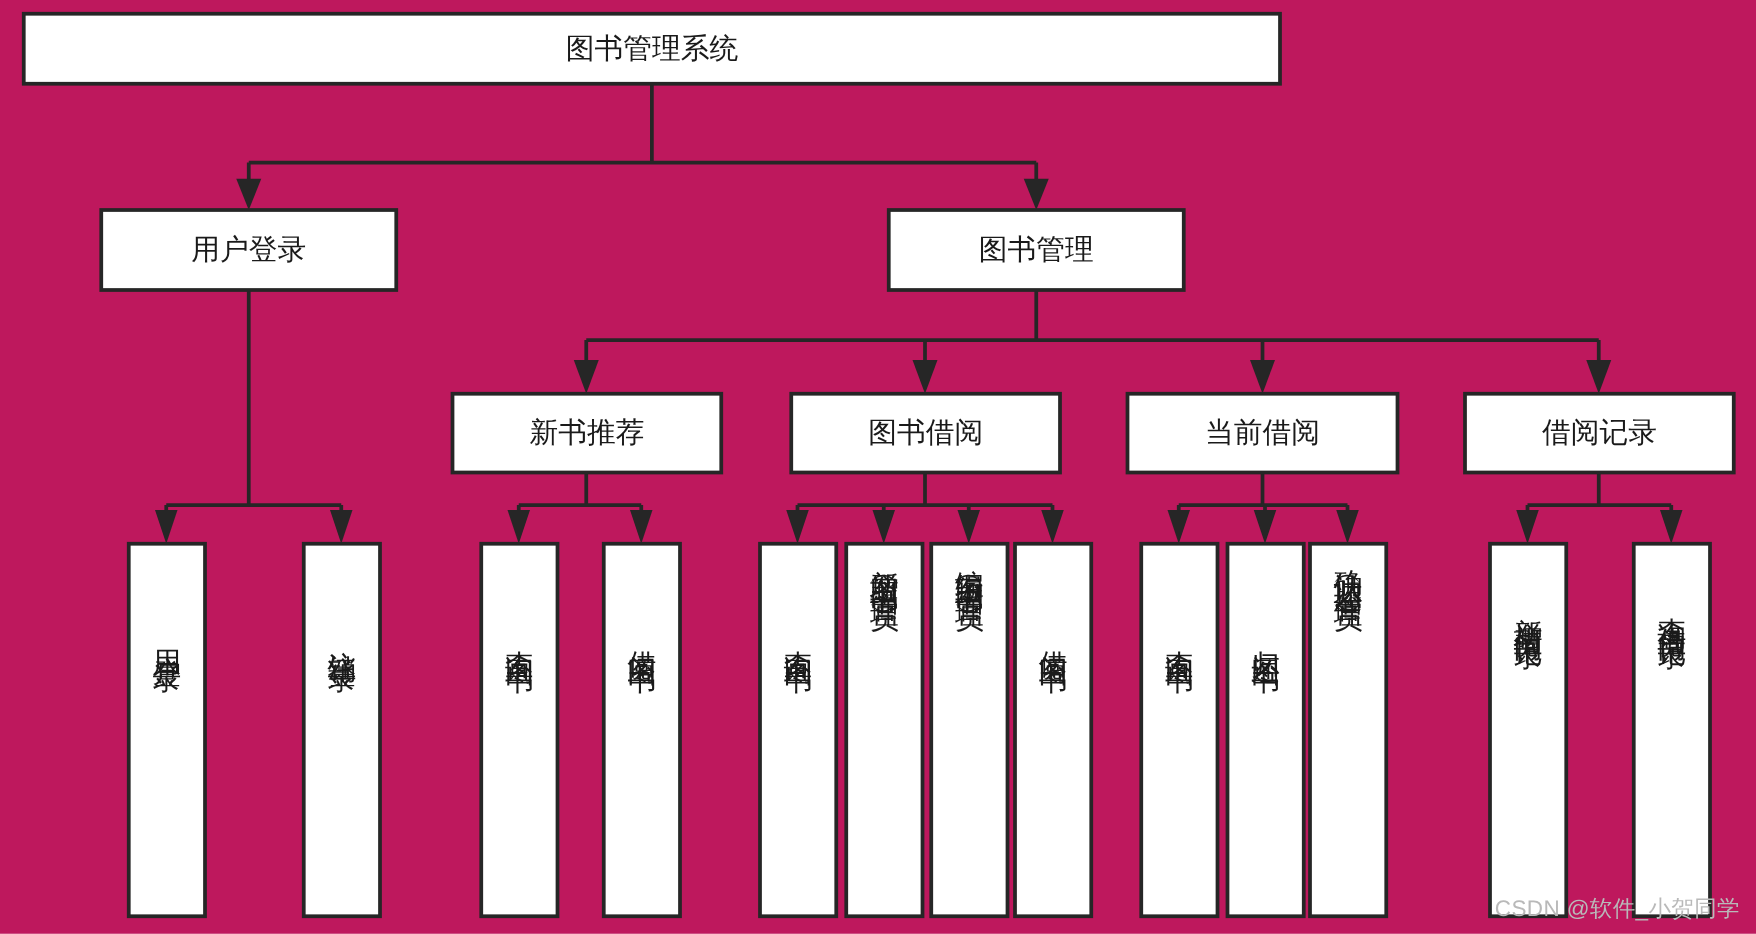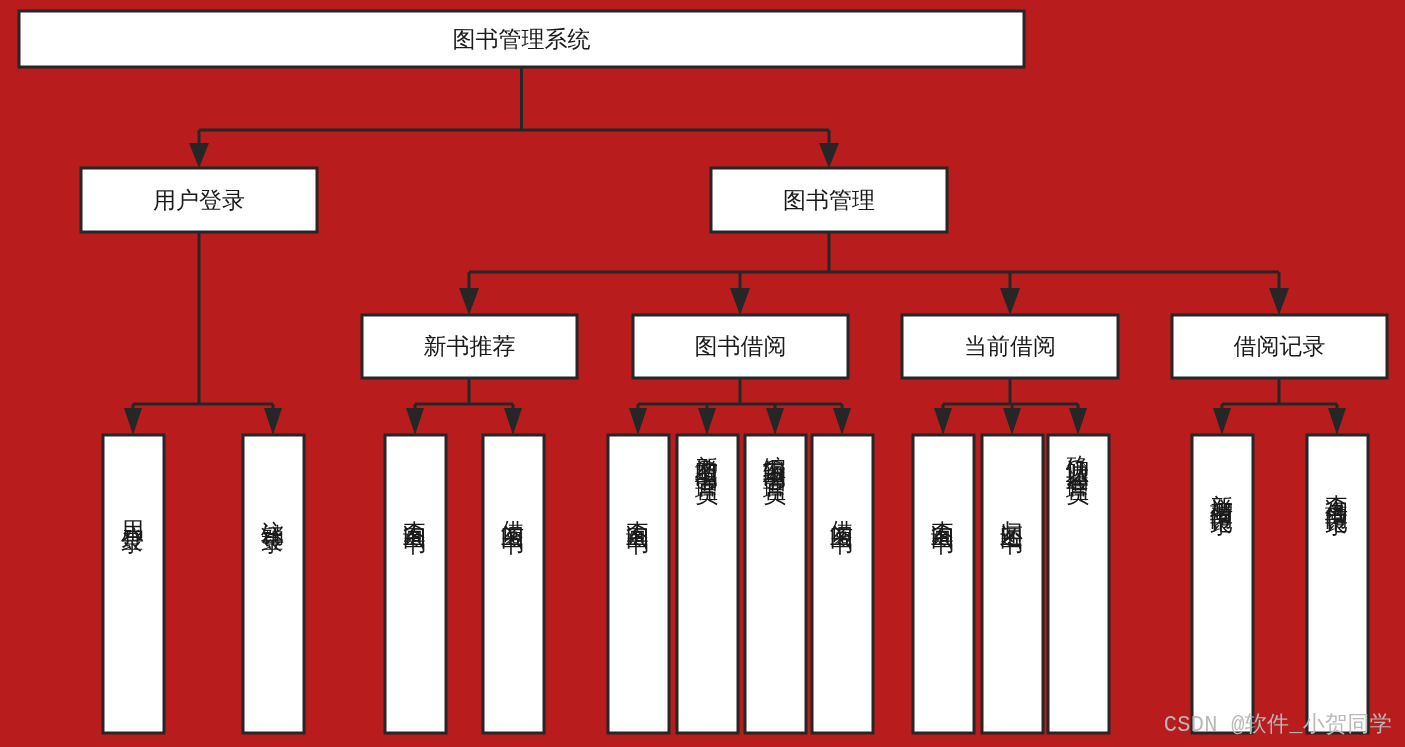--- a/index.html
+++ b/index.html
@@ -11,21 +11,21 @@
   body {
     width: 1405px;
     height: 747px;
     font-family: "DejaVu Sans", "Liberation Sans", sans-serif;
     overflow: hidden;
   }
   #diagram-root {
     position: relative;
     width: 1405px;
     height: 747px;
-    background: #b91c1c;
+    background: #be185d;
   }
   svg.flow {
     position: absolute;
     left: 0;
     top: 0;
     width: 1405px;
     height: 747px;
     display: block;
     shape-rendering: geometricPrecision;
   }
@@ -53,22 +53,22 @@
   .node-label-vertical {
     fill: #1a1a1a;
     font-family: "DejaVu Sans", "Liberation Sans", sans-serif;
     font-size: 23px;
     text-anchor: middle;
   }
   .watermark {
     position: absolute;
     right: 13px;
     bottom: 8px;
-    font-family: Liberation Mono, monospace;
-    font-size: 22px;
+    font-family: Liberation Sans, sans-serif;
+    font-size: 18px;
     color: #b9b9b9;
     white-space: nowrap;
     letter-spacing: 0.3px;
     user-select: none;
   }
 </style>
 </head>
 <body>
 
 <div id="diagram-root">

